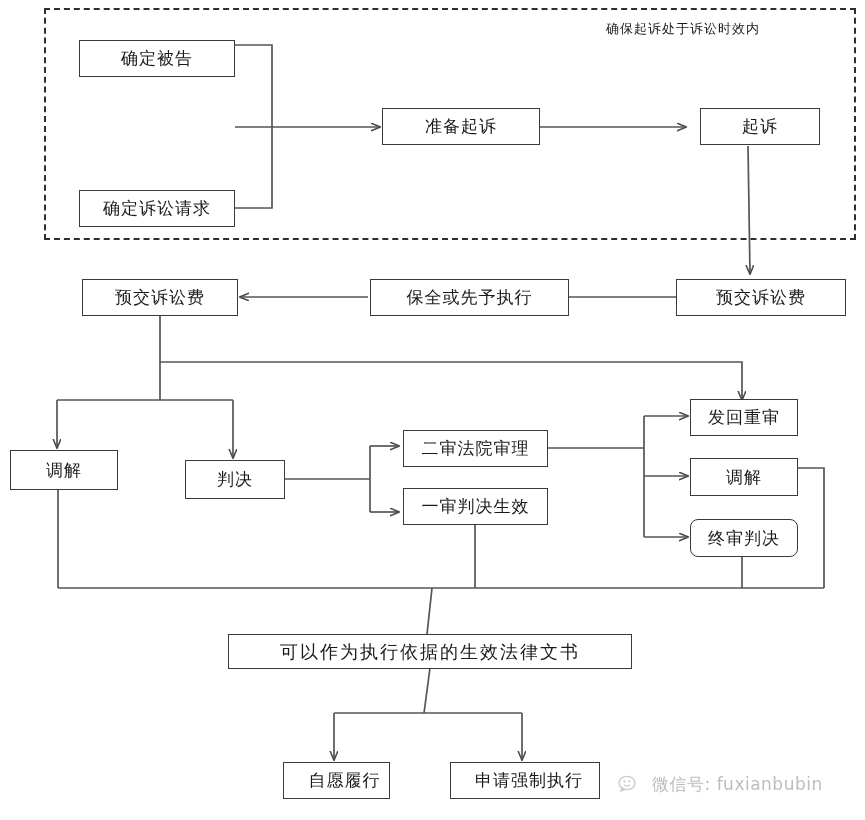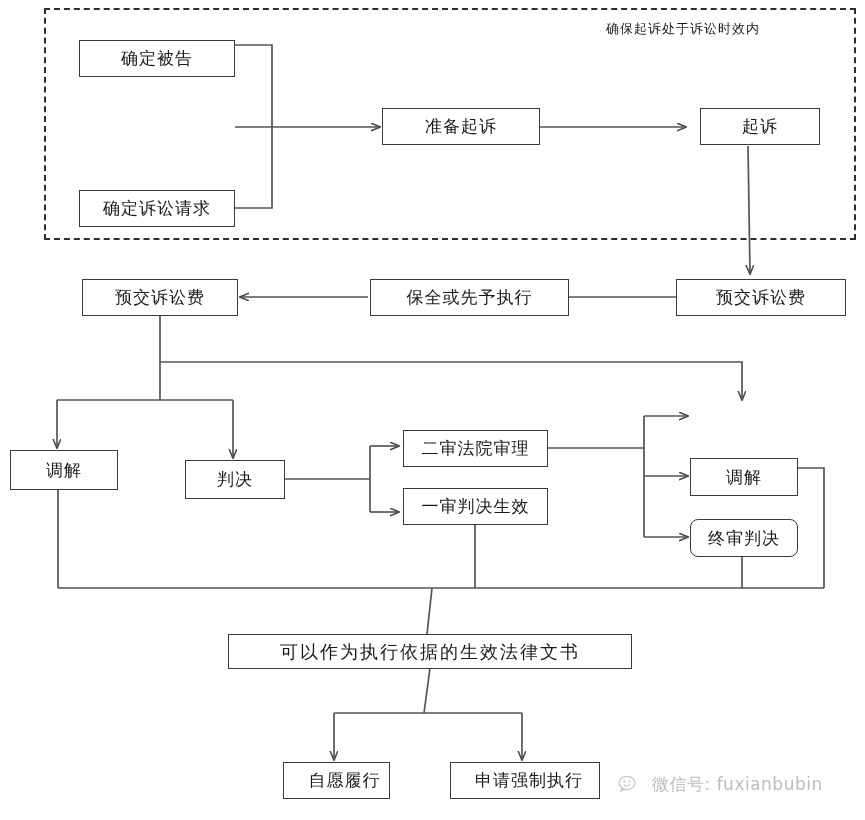--- a/index.html
+++ b/index.html
@@ -168,20 +168,21 @@
   <div class="node" style="left:82px; top:279px; width:156px; height:37px;">预交诉讼费</div>
 
   <div class="node" style="left:10px; top:450px; width:108px; height:40px;">调解</div>
 
   <div class="node" style="left:185px; top:460px; width:100px; height:39px;">判决</div>
 
   <div class="node" style="left:403px; top:430px; width:145px; height:37px;">二审法院审理</div>
 
   <div class="node" style="left:403px; top:488px; width:145px; height:37px;">一审判决生效</div>
 
+  <div class="node" style="left:690px; top:399px; width:108px; height:37px;">发回重审</div>
 
   <div class="node" style="left:690px; top:458px; width:108px; height:38px;">调解</div>
 
   <div class="node" style="left:690px; top:519px; width:108px; height:38px;border-radius:8px;">终审判决</div>
 
   <div class="node wide-doc" style="left:228px; top:634px; width:404px; height:35px;">可以作为执行依据的生效法律文书</div>
 
   <div class="node" style="left:283px; top:762px; width:107px; height:37px;padding-left:16px;">自愿履行</div>
 
   <div class="node" style="left:450px; top:762px; width:150px; height:37px;padding-left:8px;">申请强制执行</div>

